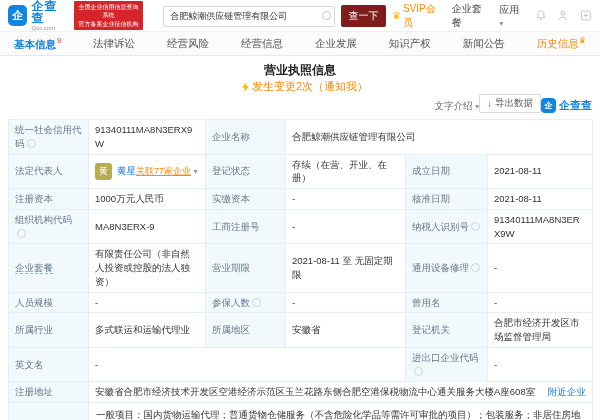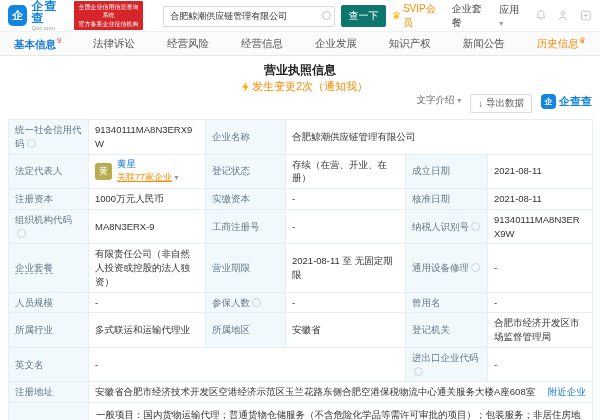--- a/index.html
+++ b/index.html
@@ -15,21 +15,21 @@
   .logo-name { color:#1285e0; font-weight:bold; font-size:12px; letter-spacing:1px; }
   .logo-sub { color:#999; font-size:6px; margin-top:1px; }
   .gov-badge { background:#d5252a; color:#fff; font-size:6px; line-height:1.35; padding:2px 4px;
     border-radius:1px; text-align:center; width:74px; }
   .search-wrap { position:relative; margin-left:14px; }
   .search-input { width:172px; height:21px; border:1px solid #d9d9d9; border-radius:2px;
     font-size:9px; padding:0 16px 0 6px; color:#333; outline:none;
     font-family:"Liberation Sans","DejaVu Sans",sans-serif; }
   .clear-ic { position:absolute; right:4px; top:6px; width:9px; height:9px; border:1px solid #c4c4c4;
     border-radius:50%; cursor:pointer; }
-  .search-btn { height:22px; width:48px; background:#0f766e; color:#fff; border:none; border-radius:2px;
+  .search-btn { height:22px; width:48px; background:#7f1d1d; color:#fff; border:none; border-radius:2px;
     font-size:10px; cursor:pointer; font-family:inherit; }
   .hright { margin-left:auto; display:flex; align-items:center; gap:11px; font-size:10px; color:#444; }
   .svip { color:#ff8a00; display:flex; align-items:center; gap:2px; cursor:pointer; }
   .crown { font-size:10px; color:#ffb100; }
   .hlink { cursor:pointer; }
   .caret { color:#999; font-size:8px; }
   .hic { width:13px; height:13px; opacity:.55; cursor:pointer; }
 
   
   .nav { display:flex; align-items:center; height:25px; background:#fbfbfb;
@@ -39,42 +39,42 @@
   .tab.active { color:#1479d7; font-weight:bold; }
   .tab sup { color:#e23a3a; font-size:7.5px; font-weight:normal; margin-left:1px; }
   .tab.hot { color:#ff8a00; }
   .tab .mini-crown { font-size:8px; color:#ff8a00; position:relative; top:-4px; }
 
   
   .section-row { display:flex; align-items:center; padding:6px 8px 4px 8px;flex-direction:column; }
   .section-title { font-size:12px; font-weight:bold; color:#222; }
   .change { display:flex; align-items:center; gap:3px; color:#ff8a00; font-size:11px; margin-left:10px; cursor:pointer; }
   .bolt { width:7px; height:10px; }
-  .sright { margin-left:auto; display:flex; align-items:flex-start; gap:9px; }
+  .sright { margin-left:auto; display:flex; align-items:flex-end; }
   .text-intro { font-size:9.5px; color:#666; cursor:pointer; }
   .export-btn { display:flex; align-items:center; gap:3px; border:1px solid #d9d9d9; background:#fff;
     border-radius:2px; font-size:9.5px; color:#555; padding:2px 7px; cursor:pointer; font-family:inherit; }
   .brand { display:flex; align-items:center; gap:3px; color:#1285e0; font-weight:bold; font-size:11px; }
   .brand-box { width:15px; height:15px; background:#1285e0; border-radius:4px; color:#fff; font-size:8px;
     display:flex; align-items:center; justify-content:center; }
 
   
   table { width:584px; margin:2px 8px 0 8px; border-collapse:collapse; table-layout:fixed; }
   td { border:1px solid #e3eef5; padding:3px 6px; font-size:9.5px; line-height:1.45;
     color:#333; word-break:break-all; vertical-align:middle; }
   td.lbl { background:#f2f9fd; color:#62788a; }
   .lnk { color:#1479d7; cursor:pointer; text-decoration:none; }
   .olnk { color:#ff8a00; cursor:pointer;text-decoration:underline; }
   .dashed { border-bottom:1px dashed #9db4c5; cursor:help; }
   .info-ic { display:inline-block; width:9px; height:9px; border:1px solid #c9d4dc; border-radius:50%;
     vertical-align:-1px; margin-left:2px; cursor:pointer; }
   .rep { display:flex; align-items:center; gap:5px; }
   .avatar { width:17px; height:17px; background:#b6ad52; border-radius:3px; color:#fff; font-size:9px;
     display:flex; align-items:center; justify-content:center; flex:none; }
-  .rep-col { display:flex; flex-direction:column; line-height:1.35; }
+  .rep-col { display:flex; flex-direction:row; line-height:1.35; }
   .rep-rel { font-size:9px; }
   .scope-cell { line-height:1.55; padding:5px 7px; }
 </style>
 </head>
 <body>
 
 <div class="header">
   <div class="logo">
     <div class="logo-box">企</div>
     <div class="logo-txt">

